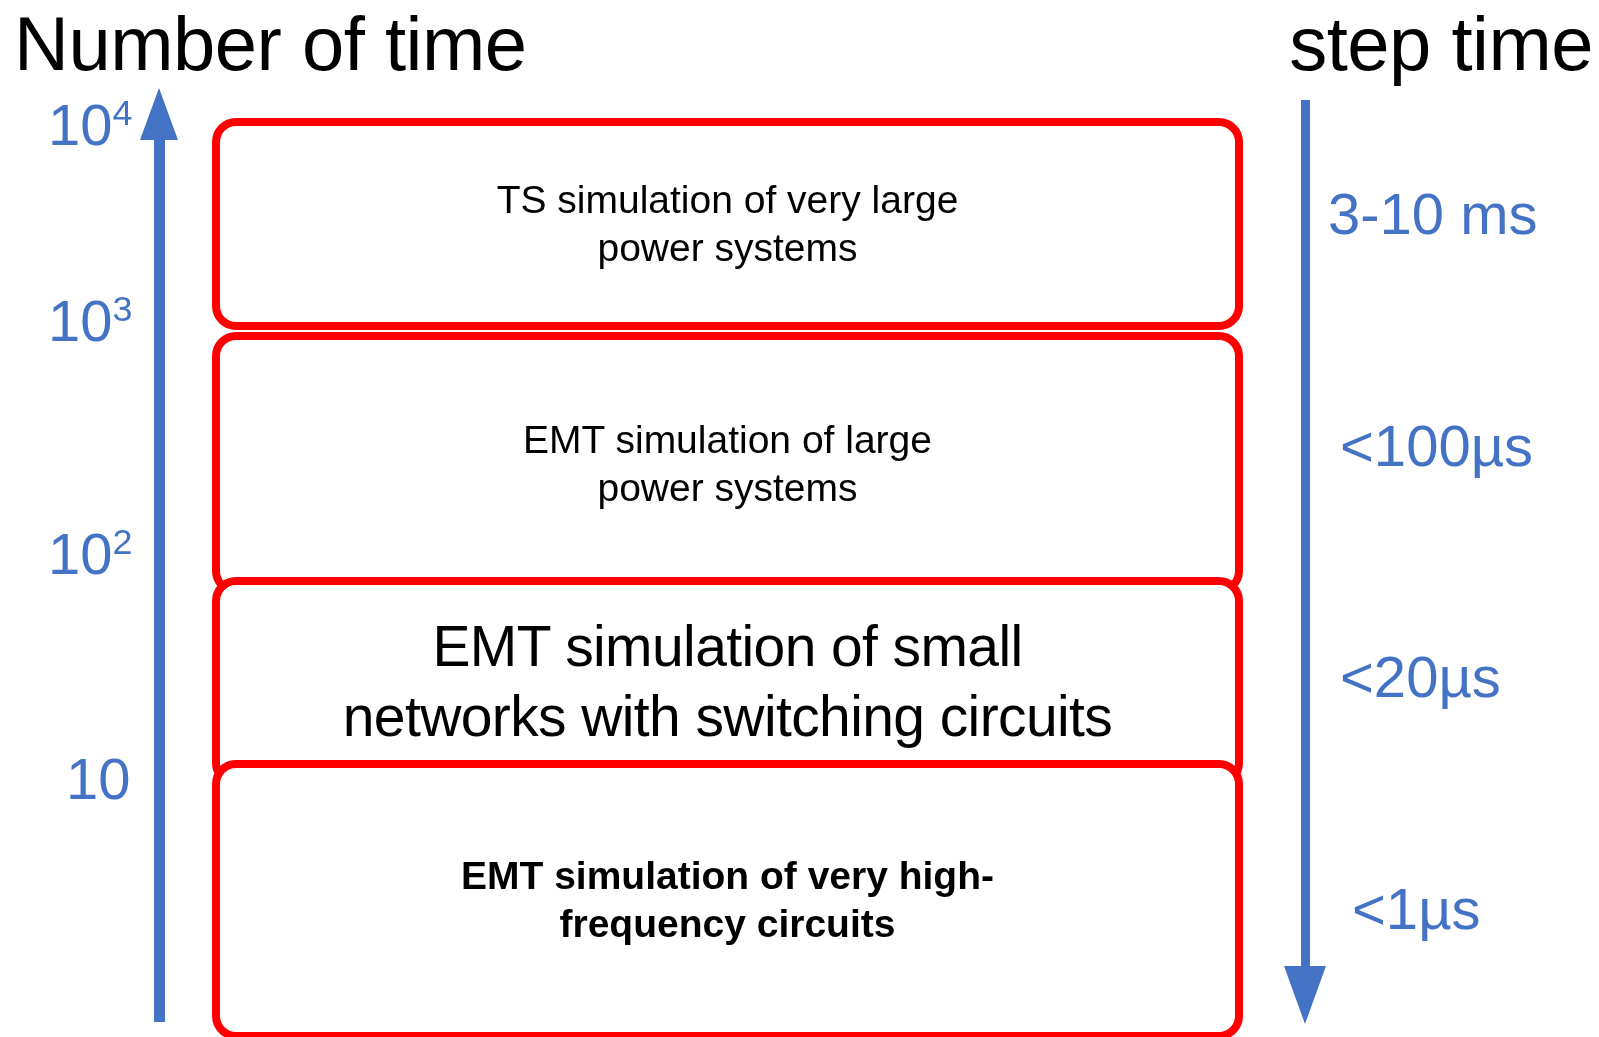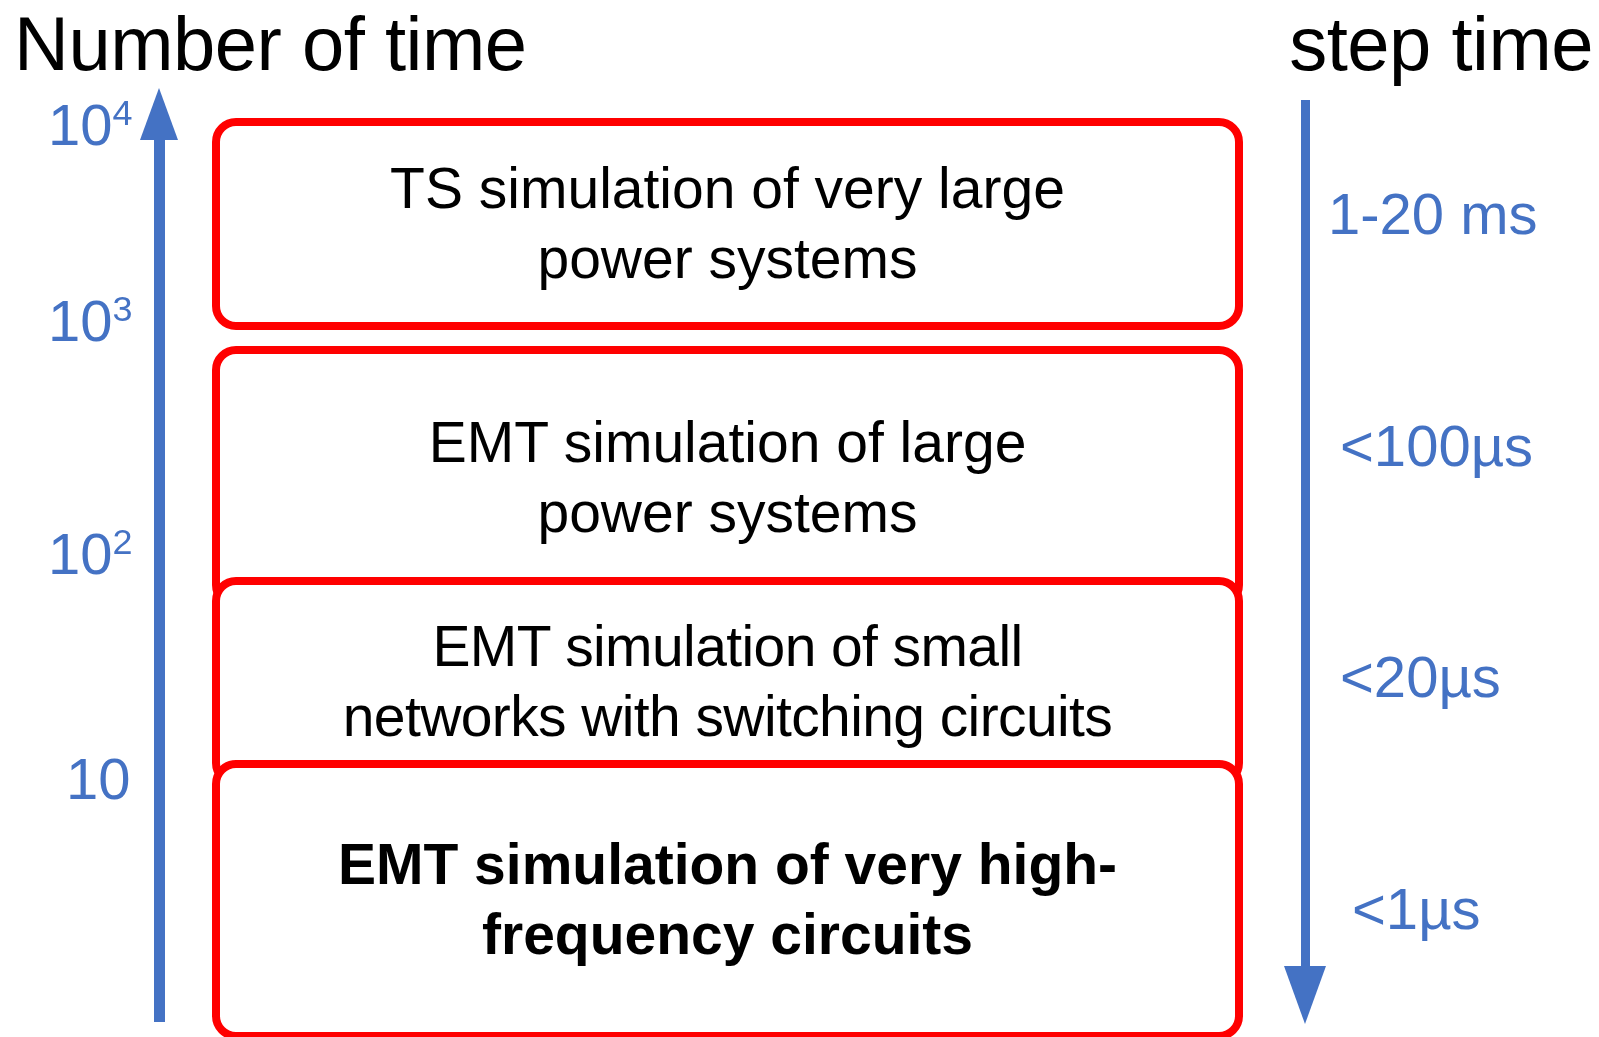--- a/index.html
+++ b/index.html
@@ -120,28 +120,28 @@
     border: 8px solid #FF0000;
     border-radius: 24px;
     box-sizing: border-box;
     background: #ffffff;
     display: flex;
     align-items: center;
     justify-content: center;
   }
   .box-text {
     color: #000000;
-    font-size: 57px;
+    font-size: 39px;
     line-height: 1.22;
     text-align: center;
     white-space: pre-line;
     padding: 0 6px;
   }
   #box-0 { top: 118px; height: 212px; }
-  #box-1 { top: 346px; height: 263px; }
+  #box-1 { top: 332px; height: 263px; }
   #box-2 { top: 577px; height: 210px; }
   #box-3 { top: 760px; height: 280px; font-weight: bold; }
 
   
   #box-2 .box-text { font-size: 57px; letter-spacing: -0.6px; }
 </style>
 </head>
 <body>
 
 <div class="title" id="title-nodes">Number of time</div>
@@ -164,21 +164,21 @@
 </div>
 <div class="tick" id="tick-3">
   <span>10</span><sup></sup>
 </div>
 
 <div class="axis-right">
   <div class="stem"></div>
   <div class="head"></div>
 </div>
 
-<div class="steplabel" id="step-0">1-20 ms</div>
+<div class="steplabel" id="step-0">3-10 ms</div>
 <div class="steplabel" id="step-1">&lt;100µs</div>
 <div class="steplabel" id="step-2">&lt;20µs</div>
 <div class="steplabel" id="step-3">&lt;1µs</div>
 
 <div class="box" id="box-0">
   <div class="box-text">TS simulation of very large
 power systems</div>
 </div>
 <div class="box" id="box-1">
   <div class="box-text">EMT simulation of large

